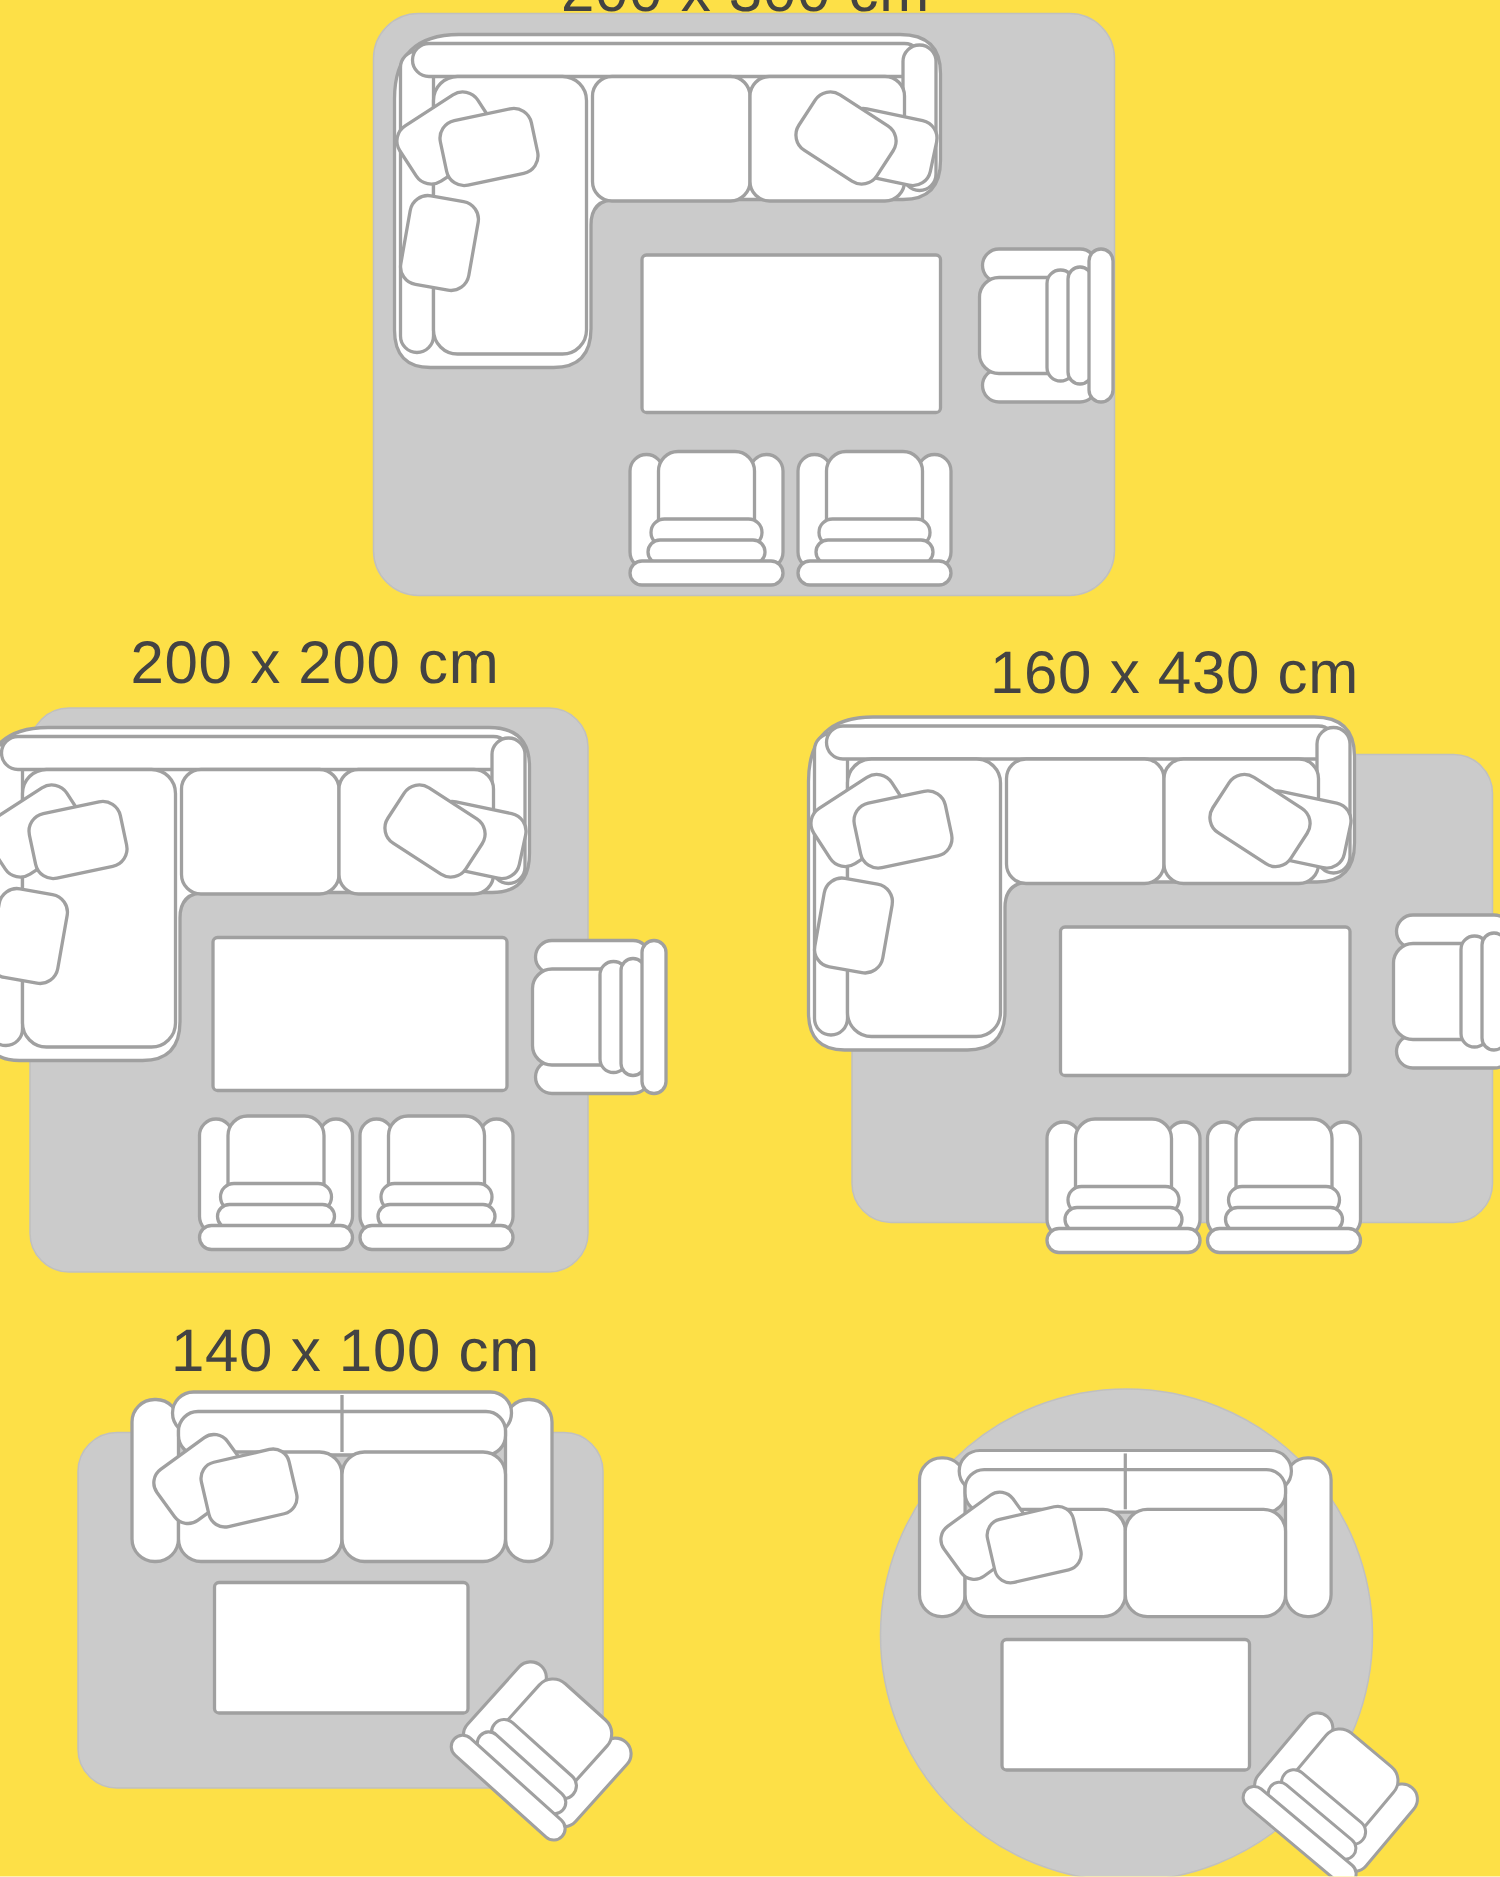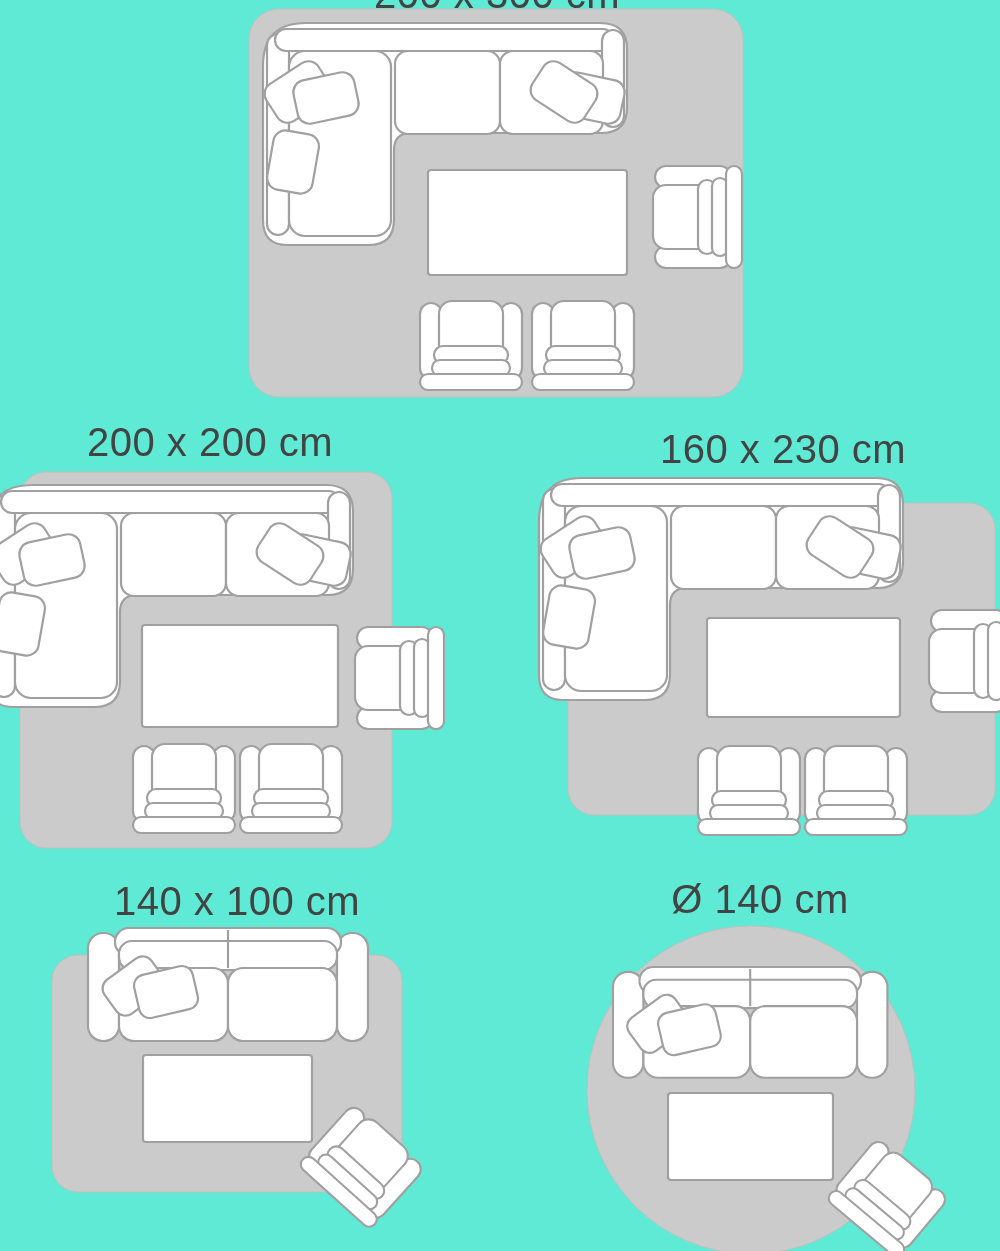--- a/index.html
+++ b/index.html
@@ -1,18 +1,18 @@
 <!DOCTYPE html>
 <html><head>
 <meta charset="utf-8">
 <style>
   html, body { margin:0; padding:0; background:#ffffff; }
   .canvas {
     position:relative; width:1000px; height:1251px;
-    background:#5eead4; overflow:hidden;
+    background:#fde047; overflow:hidden;
     font-family:"Liberation Sans", sans-serif;
   }
   .scene-svg { position:absolute; left:0; top:0; }
   .size-label {
     position:absolute; width:400px; text-align:center;
     font-size:40px; line-height:40px; font-weight:300;
     letter-spacing:0.5px; color:#434343; white-space:nowrap;
   }
   #label-1 { left:297px; top:-26px; }
   #label-2 { left:10px;  top:422px; }
@@ -126,17 +126,16 @@
       <g fill="#ffffff" stroke="#a0a0a0" stroke-width="2.2" stroke-linejoin="round">
         <use href="#sofa2" transform="translate(613,967) scale(0.98)"></use>
         <rect x="668" y="1093" width="165" height="87" rx="3"></rect>
         <use href="#armchair" transform="translate(888,1198) rotate(40) scale(0.92) translate(-51,-45.5)"></use>
       </g>
     </g>
   </svg>
 
   <div class="size-label" id="label-1">200 x 300 cm</div>
   <div class="size-label" id="label-2">200 x 200 cm</div>
-  <div class="size-label" id="label-3">160 x 230 cm</div>
+  <div class="size-label" id="label-3">160 x 430 cm</div>
   <div class="size-label" id="label-4">140 x 100 cm</div>
-  <div class="size-label" id="label-5">Ø 140 cm</div>
 
 </div>
 
 </body></html>

